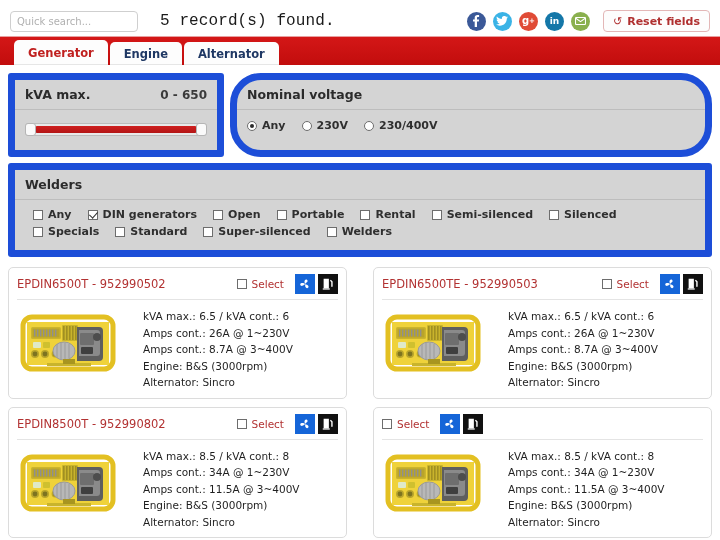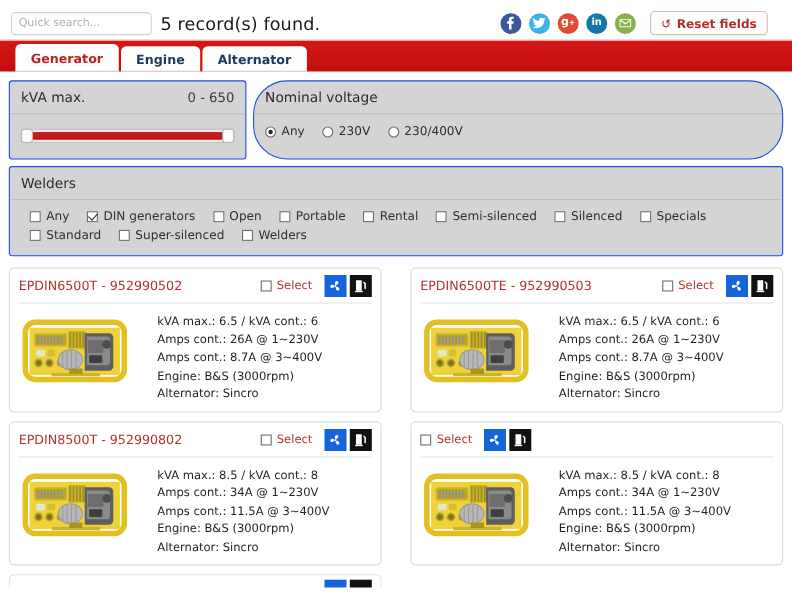--- a/index.html
+++ b/index.html
@@ -8,41 +8,42 @@
     width: 720px; height: 540px;
     overflow: hidden;
     background: #ffffff;
     font-family: "DejaVu Sans", "Liberation Sans", sans-serif;
   }
 
   
   .topbar {
     position: relative;
     height: 36px;
-    padding: 6px 22px 0 10px;
+    padding: 6px 10px 0 10px;
     display: flex;
     align-items: center;
   }
   .search-input {
     width: 128px; height: 21px;
     border: 1px solid #cfcfcf;
     border-radius: 4px;
     padding: 0 6px;
     font-size: 10px;
     color: #9b9b9b;
     font-family: "DejaVu Sans", "Liberation Sans", sans-serif;
     background: #fff;
     outline: none;
   }
   .search-input::placeholder { color: #b0b0b0; }
   .record-count {
-    margin-left: 8px;
+    margin-left: 22px;
     font-size: 16px;
     color: #1a1a1a;
     letter-spacing: .1px;
+    font-family: Liberation Mono, monospace;
   }
   .top-right {
     margin-left: auto;
     display: flex;
     align-items: center;
     gap: 7px;
   }
   .social {
     width: 19px; height: 19px;
     border-radius: 50%;
@@ -98,22 +99,23 @@
     cursor: pointer;
     box-shadow: inset 0 -1px 0 #e6e6e6;
   }
   .tab.active { color: #c0201f; height: 25px; }
 
   
   .filters { padding: 8px 8px 0 8px; }
   .filter-row { display: flex; gap: 6px; }
   .panel {
     background: #d4d4d4;
-    border: 1px solid #1d4ed8;
+    border: 7px solid #1d4ed8;
     border-radius: 3px;
+    font-weight: bold;
   }
   .panel-head {
     padding: 7px 10px 7px 10px;
     font-size: 12.5px;
     color: #2b2b2b;
     border-bottom: 1px solid #bdbdbd;
     display: flex;
     justify-content: space-between;
     align-items: center;
   }

